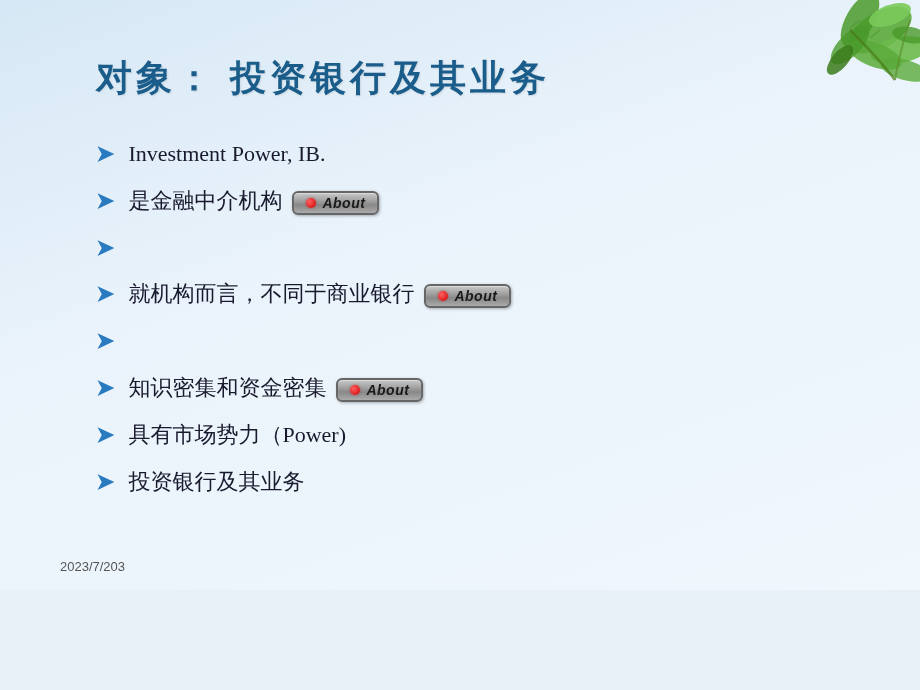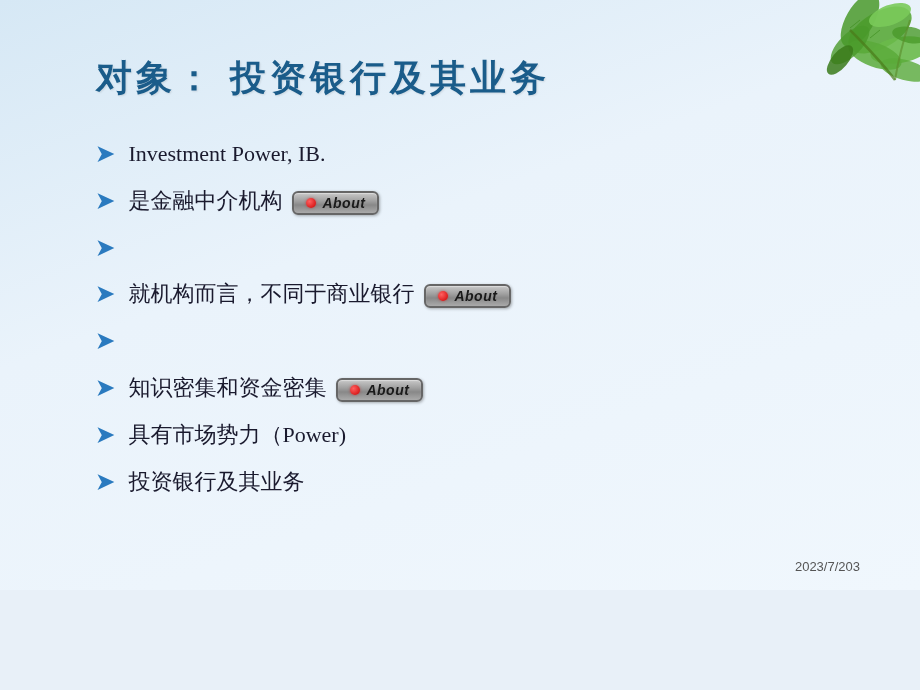--- a/index.html
+++ b/index.html
@@ -103,21 +103,21 @@
       letter-spacing: 0.5px;
     }
 
     
     .footer {
       position: absolute;
       bottom: 16px;
       left: 0;
       right: 0;
       display: flex;
-      justify-content: flex-end;
+      justify-content: flex-start;
       padding: 0 60px;
       font-size: 13px;
       color: #555;
       font-family: Arial, sans-serif;
     }
 
     
     .leaf-svg {
       position: absolute;
       top: 0;

